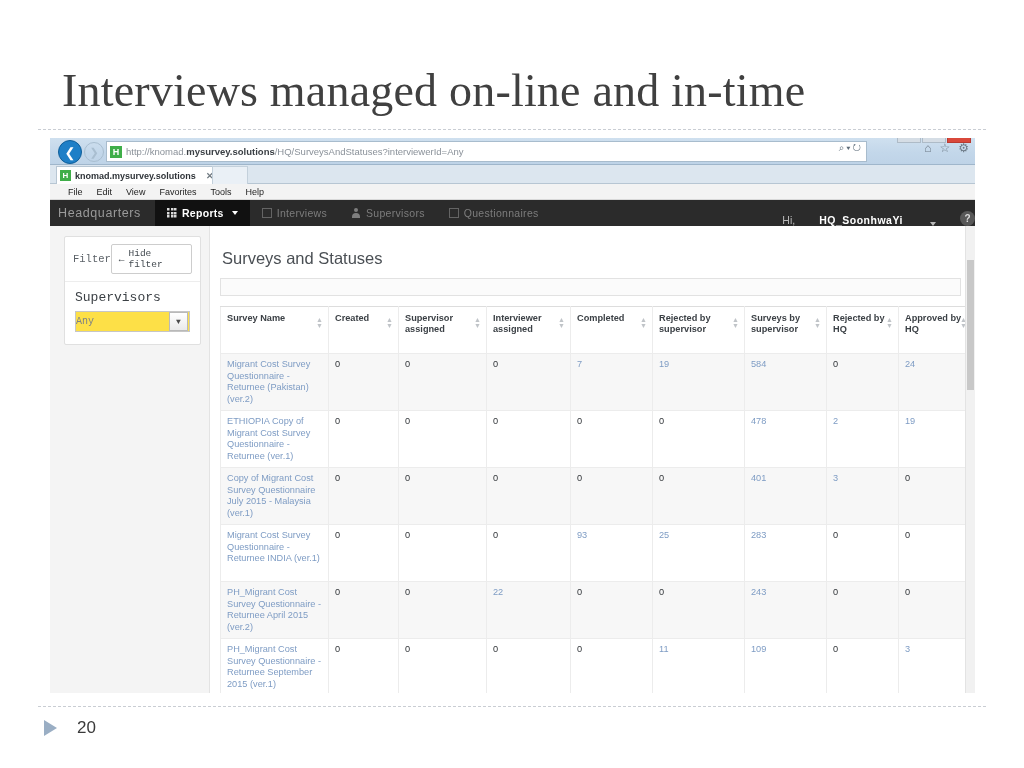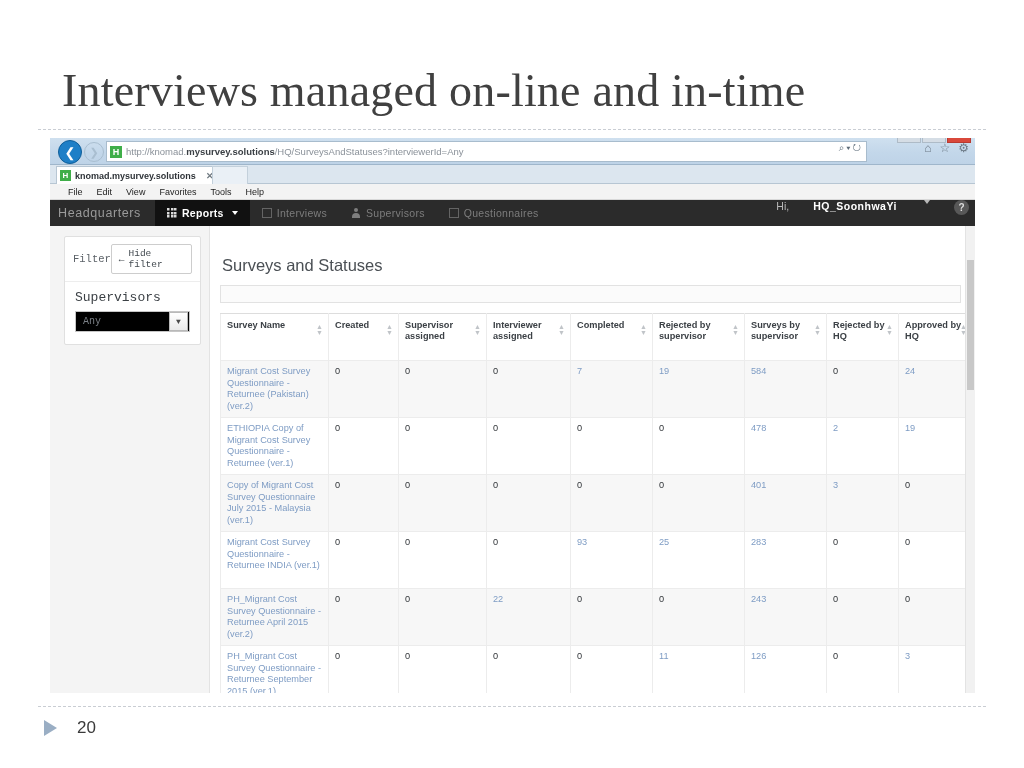--- a/index.html
+++ b/index.html
@@ -280,22 +280,21 @@
   .caret-down {
     display: inline-block;
     width: 0; height: 0;
     border-left: 3px solid transparent;
     border-right: 3px solid transparent;
     border-top: 4px solid currentColor;
     margin-left: 3px;
   }
   .nav-right {
     margin-left: auto;
-    display: flex; align-items: flex-start;
-    padding-right: 6px;
+    display: flex; align-items: flex-end;
     gap: 24px;
     font-size: 10.5px;
     color: #b9b9b9;
   }
   .nav-right b { color: #ffffff; letter-spacing: .5px; }
   .help-dot {
     width: 15px; height: 15px; border-radius: 50%;
     background: #585858;
     color: #dcdcdc;
     font-size: 10px; font-weight: bold;
@@ -341,26 +340,25 @@
   }
   .filter-body { padding: 8px 10px 12px 10px; }
   .filter-label {
     font-size: 13px;
     color: #3b4045;
     margin-bottom: 6px;
   }
   .select-box {
     height: 19px;
     border: 1px solid #c6c6c6;
-    background: #000000;
+    background: #fde047;
     display: flex;
     align-items: center;
     font-size: 10px;
     color: #7b8087;
-    padding-left: 7px;
     position: relative;
   }
   .select-arrow {
     margin-left: auto;
     width: 17px; height: 17px;
     border: 1px solid #b9b9b9;
     background: linear-gradient(180deg,#ffffff,#eaeaea);
     display: flex; align-items: center; justify-content: center;
     margin-right: 1px;
     color: #4a4a4a;
@@ -370,21 +368,21 @@
   .content {
     flex: 1;
     background: #ffffff;
     padding: 12px 0 0 10px;
     position: relative;
     overflow: hidden;
   }
   .content-title {
     font-size: 16.5px;
     color: #4a4f54;
-    margin: 18px 0 10px 2px;
+    margin: 11px 0 10px 2px;
   }
   .search-row {
     height: 16px;
     border: 1px solid #e2e2e2;
     background: #fbfbfb;
     margin-right: 14px;
     margin-bottom: 10px;
   }
 
   
@@ -642,21 +640,21 @@
                 <td>0</td>
                 <td></td>
               </tr>
               <tr>
                 <td>PH_Migrant Cost Survey Questionnaire - Returnee September 2015 (ver.1)</td>
                 <td>0</td>
                 <td>0</td>
                 <td>0</td>
                 <td>0</td>
                 <td><span class="lnk">11</span></td>
-                <td><span class="lnk">126</span></td>
+                <td><span class="lnk">109</span></td>
                 <td>0</td>
                 <td><span class="lnk">3</span></td>
                 <td></td>
               </tr>
               <tr class="alt">
                 <td>Copy of Migrant Cost Survey</td>
                 <td>0</td>
                 <td>0</td>
                 <td><span class="lnk">2</span></td>
                 <td><span class="lnk">16</span></td>

